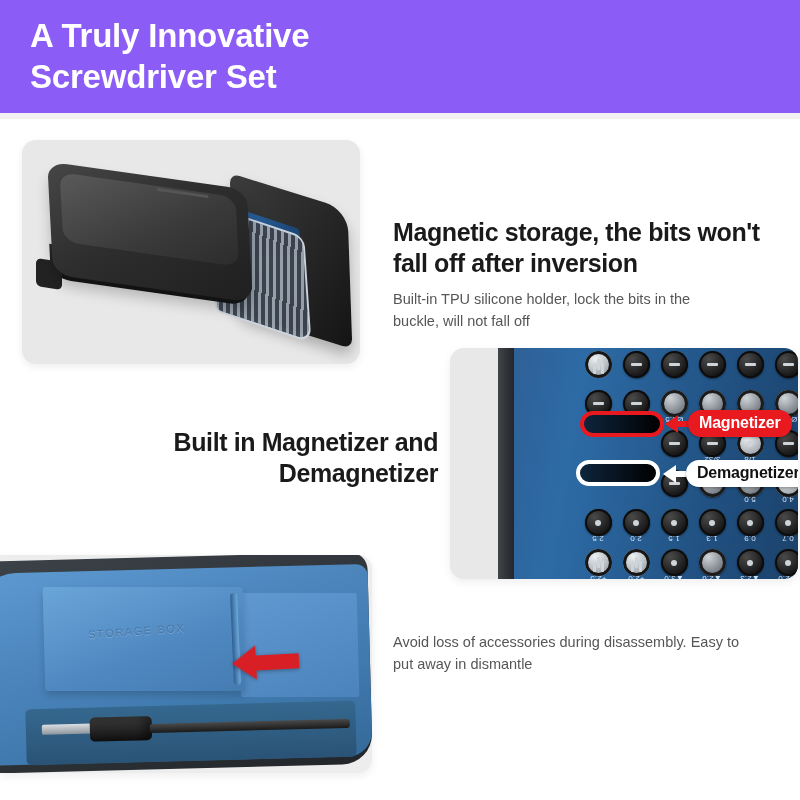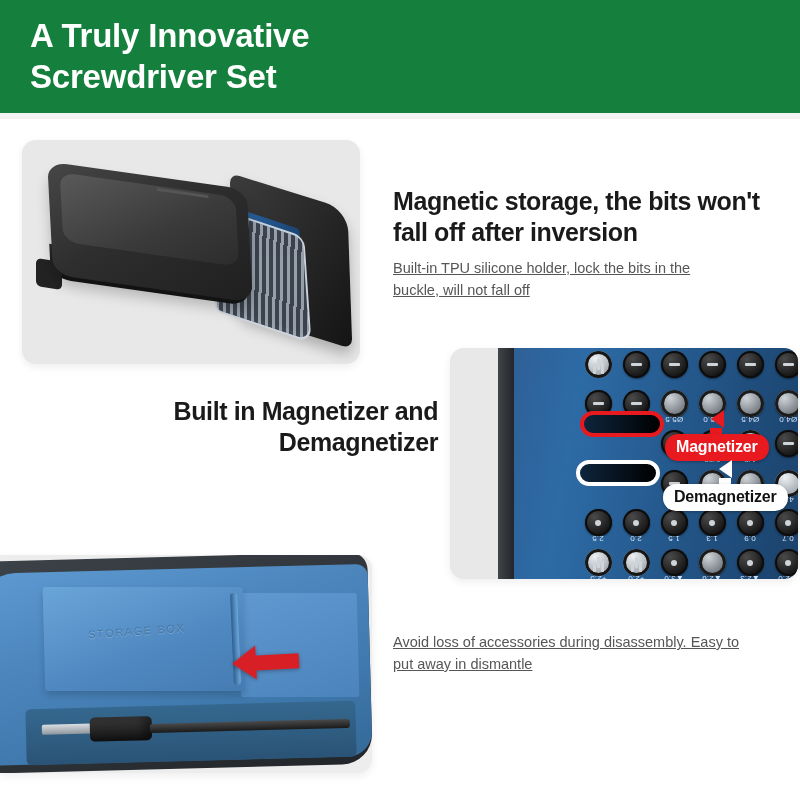--- a/index.html
+++ b/index.html
@@ -15,21 +15,21 @@
     background: #ffffff;
     position: relative;
   }
 
   
   .header {
     position: absolute;
     left: 0; top: 0;
     width: 800px;
     height: 113px;
-    background: #15803d;
+    background: #8b5cf6;
   }
   .header-title {
     position: absolute;
     left: 30px;
     top: 15px;
     width: 520px;
     color: #ffffff;
     font-size: 33px;
     font-weight: bold;
     line-height: 41px;
@@ -205,21 +205,20 @@
     background: linear-gradient(90deg,#0e253c 0%,#050d16 65%,#000 100%);
   }
   .slot.magnet { left: 82px; top: 63px; border: 4px solid #e8191f; }
   .slot.demagnet { left: 78px; top: 112px; border: 4px solid #ffffff; }
   .callout {
     position: absolute;
     display: flex;
     align-items: center;
     gap: 0;
     z-index: 6;
-    flex-direction: column;
   }
   .callout-arrow {
     width: 0; height: 0;
     border-top: 9px solid transparent;
     border-bottom: 9px solid transparent;
     border-right: 13px solid currentColor;
     margin-right: -1px;
   }
   .callout-arrow-tail {
     width: 12px; height: 6px;
@@ -353,28 +352,28 @@
 
   
   .block { position: absolute; }
   .block h2 {
     color: #1a1a1a;
     font-weight: bold;
     font-size: 25px;
     line-height: 31px;
     letter-spacing: -0.4px;
     white-space: pre-line;
+    margin-top: 31px;
   }
   .block p {
     color: #565656;
     font-size: 14.5px;
     line-height: 22px;
     margin-top: 9px;
     white-space: pre-line;
-    text-decoration: underline;
   }
 
   #block-magnetic { left: 393px; top: 186px; width: 392px; }
   #block-builtin  { left: 48px;  top: 396px; width: 390px; text-align: right; }
   #block-builtin p { margin-top: 8px; }
   #block-included { left: 393px; top: 622px; width: 392px; }
 </style>
 </head>
 <body>
 

